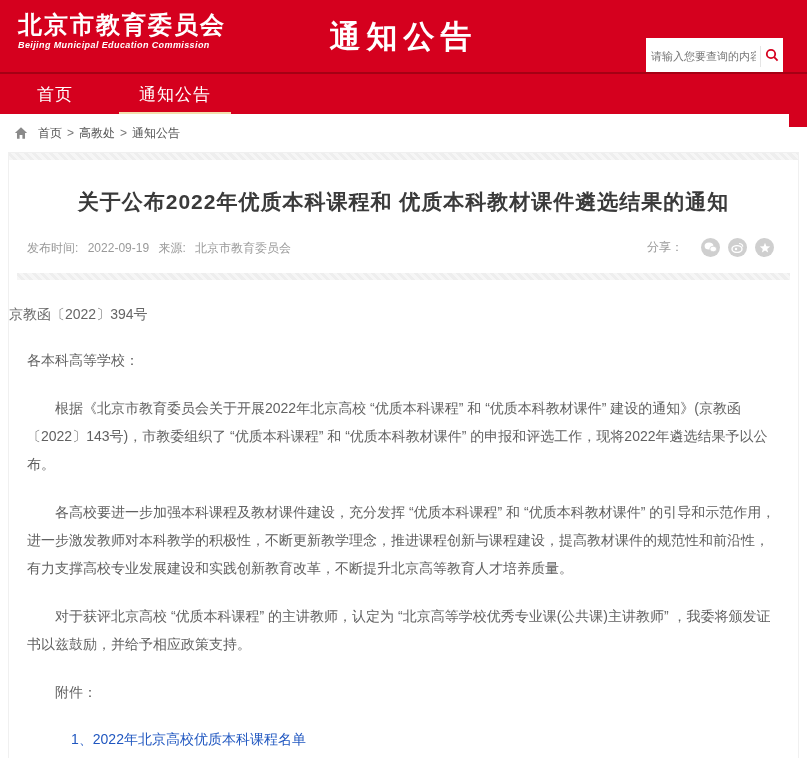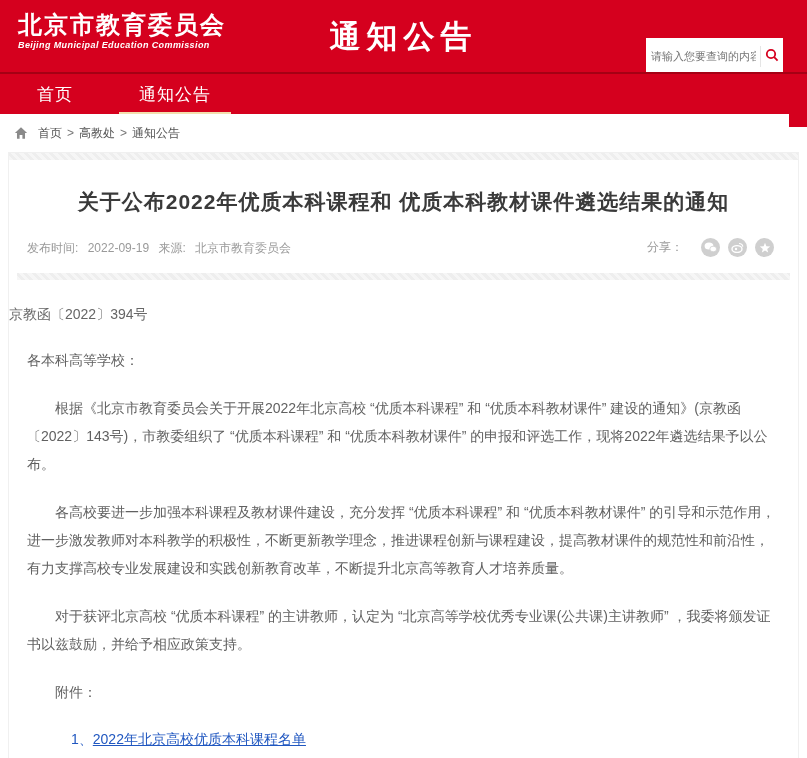--- a/index.html
+++ b/index.html
@@ -63,21 +63,21 @@
 
   .doc-number { font-size:14px; color:#666; margin-top:26px; }
 
   .body-text { padding:0 18px; font-size:14px; color:#616161; }
   .body-text p { line-height:28px; margin-top:20px; }
   .salutation { margin-top:22px !important; }
   .para { text-indent:2em; }
   .attach-label { text-indent:2em; }
   .attach-item { margin:22px 0 0 44px; font-size:14px; line-height:22px; }
   .attach-prefix { color:#2057c0; }
-  .attach-link { color:#2057c0; text-decoration:underline; cursor:pointer; }
+  .attach-link { color:#2057c0; cursor:pointer; }
 </style>
 </head>
 <body>
 
 <div class="header">
   <div class="logo">
     <div class="logo-cn">北京市教育委员会</div>
     <div class="logo-en">Beijing Municipal Education Commission</div>
   </div>
   <div class="site-title">通知公告</div>

